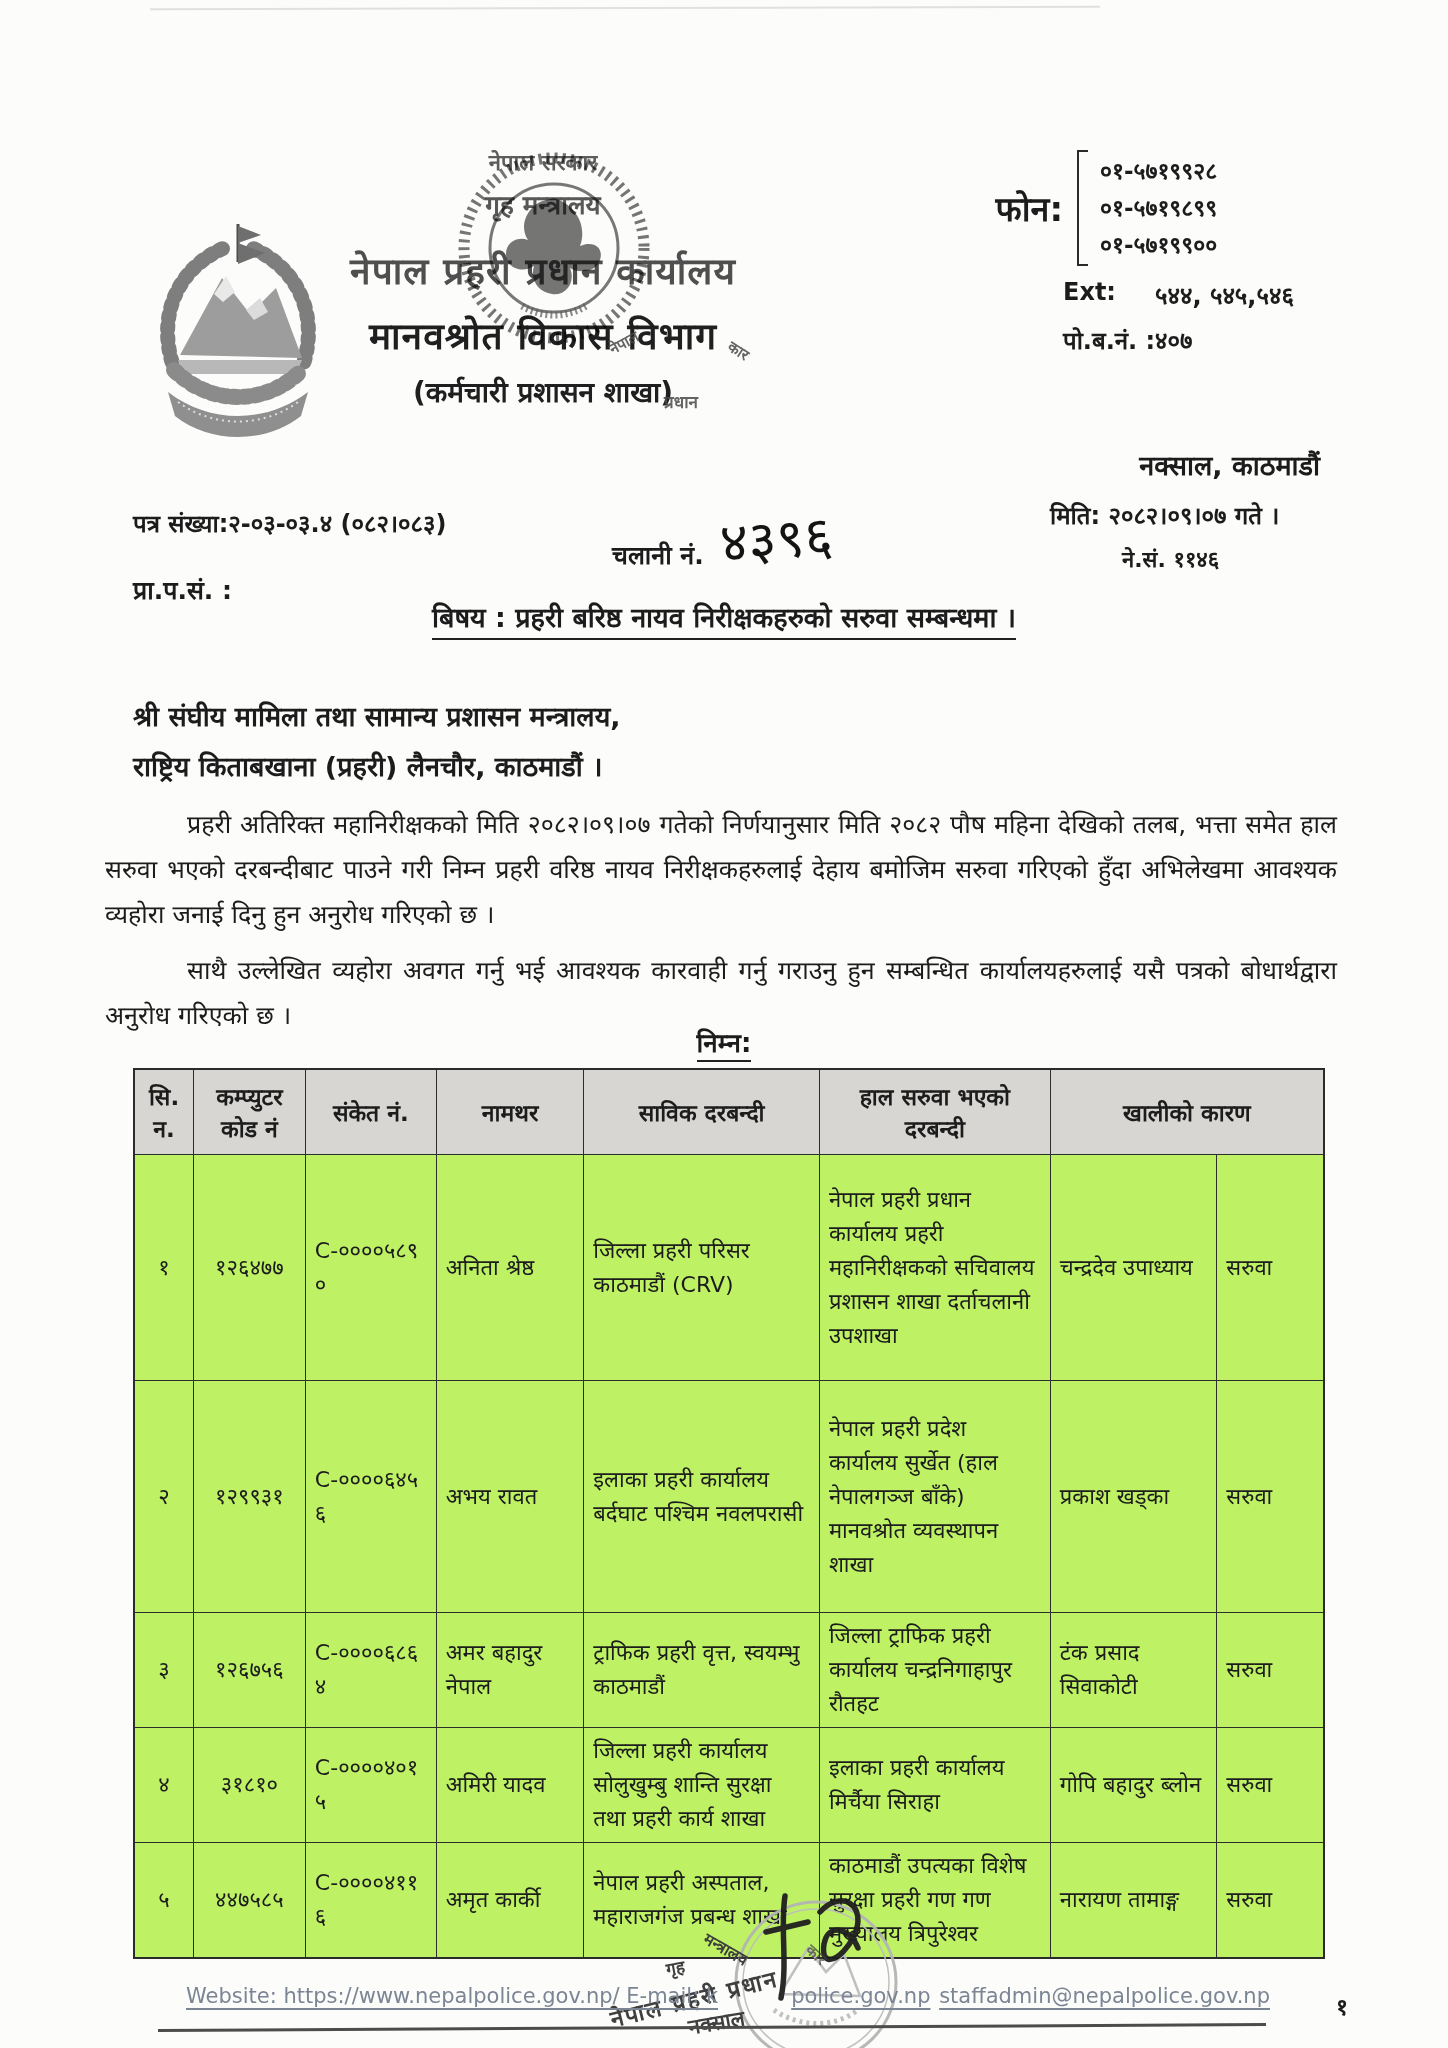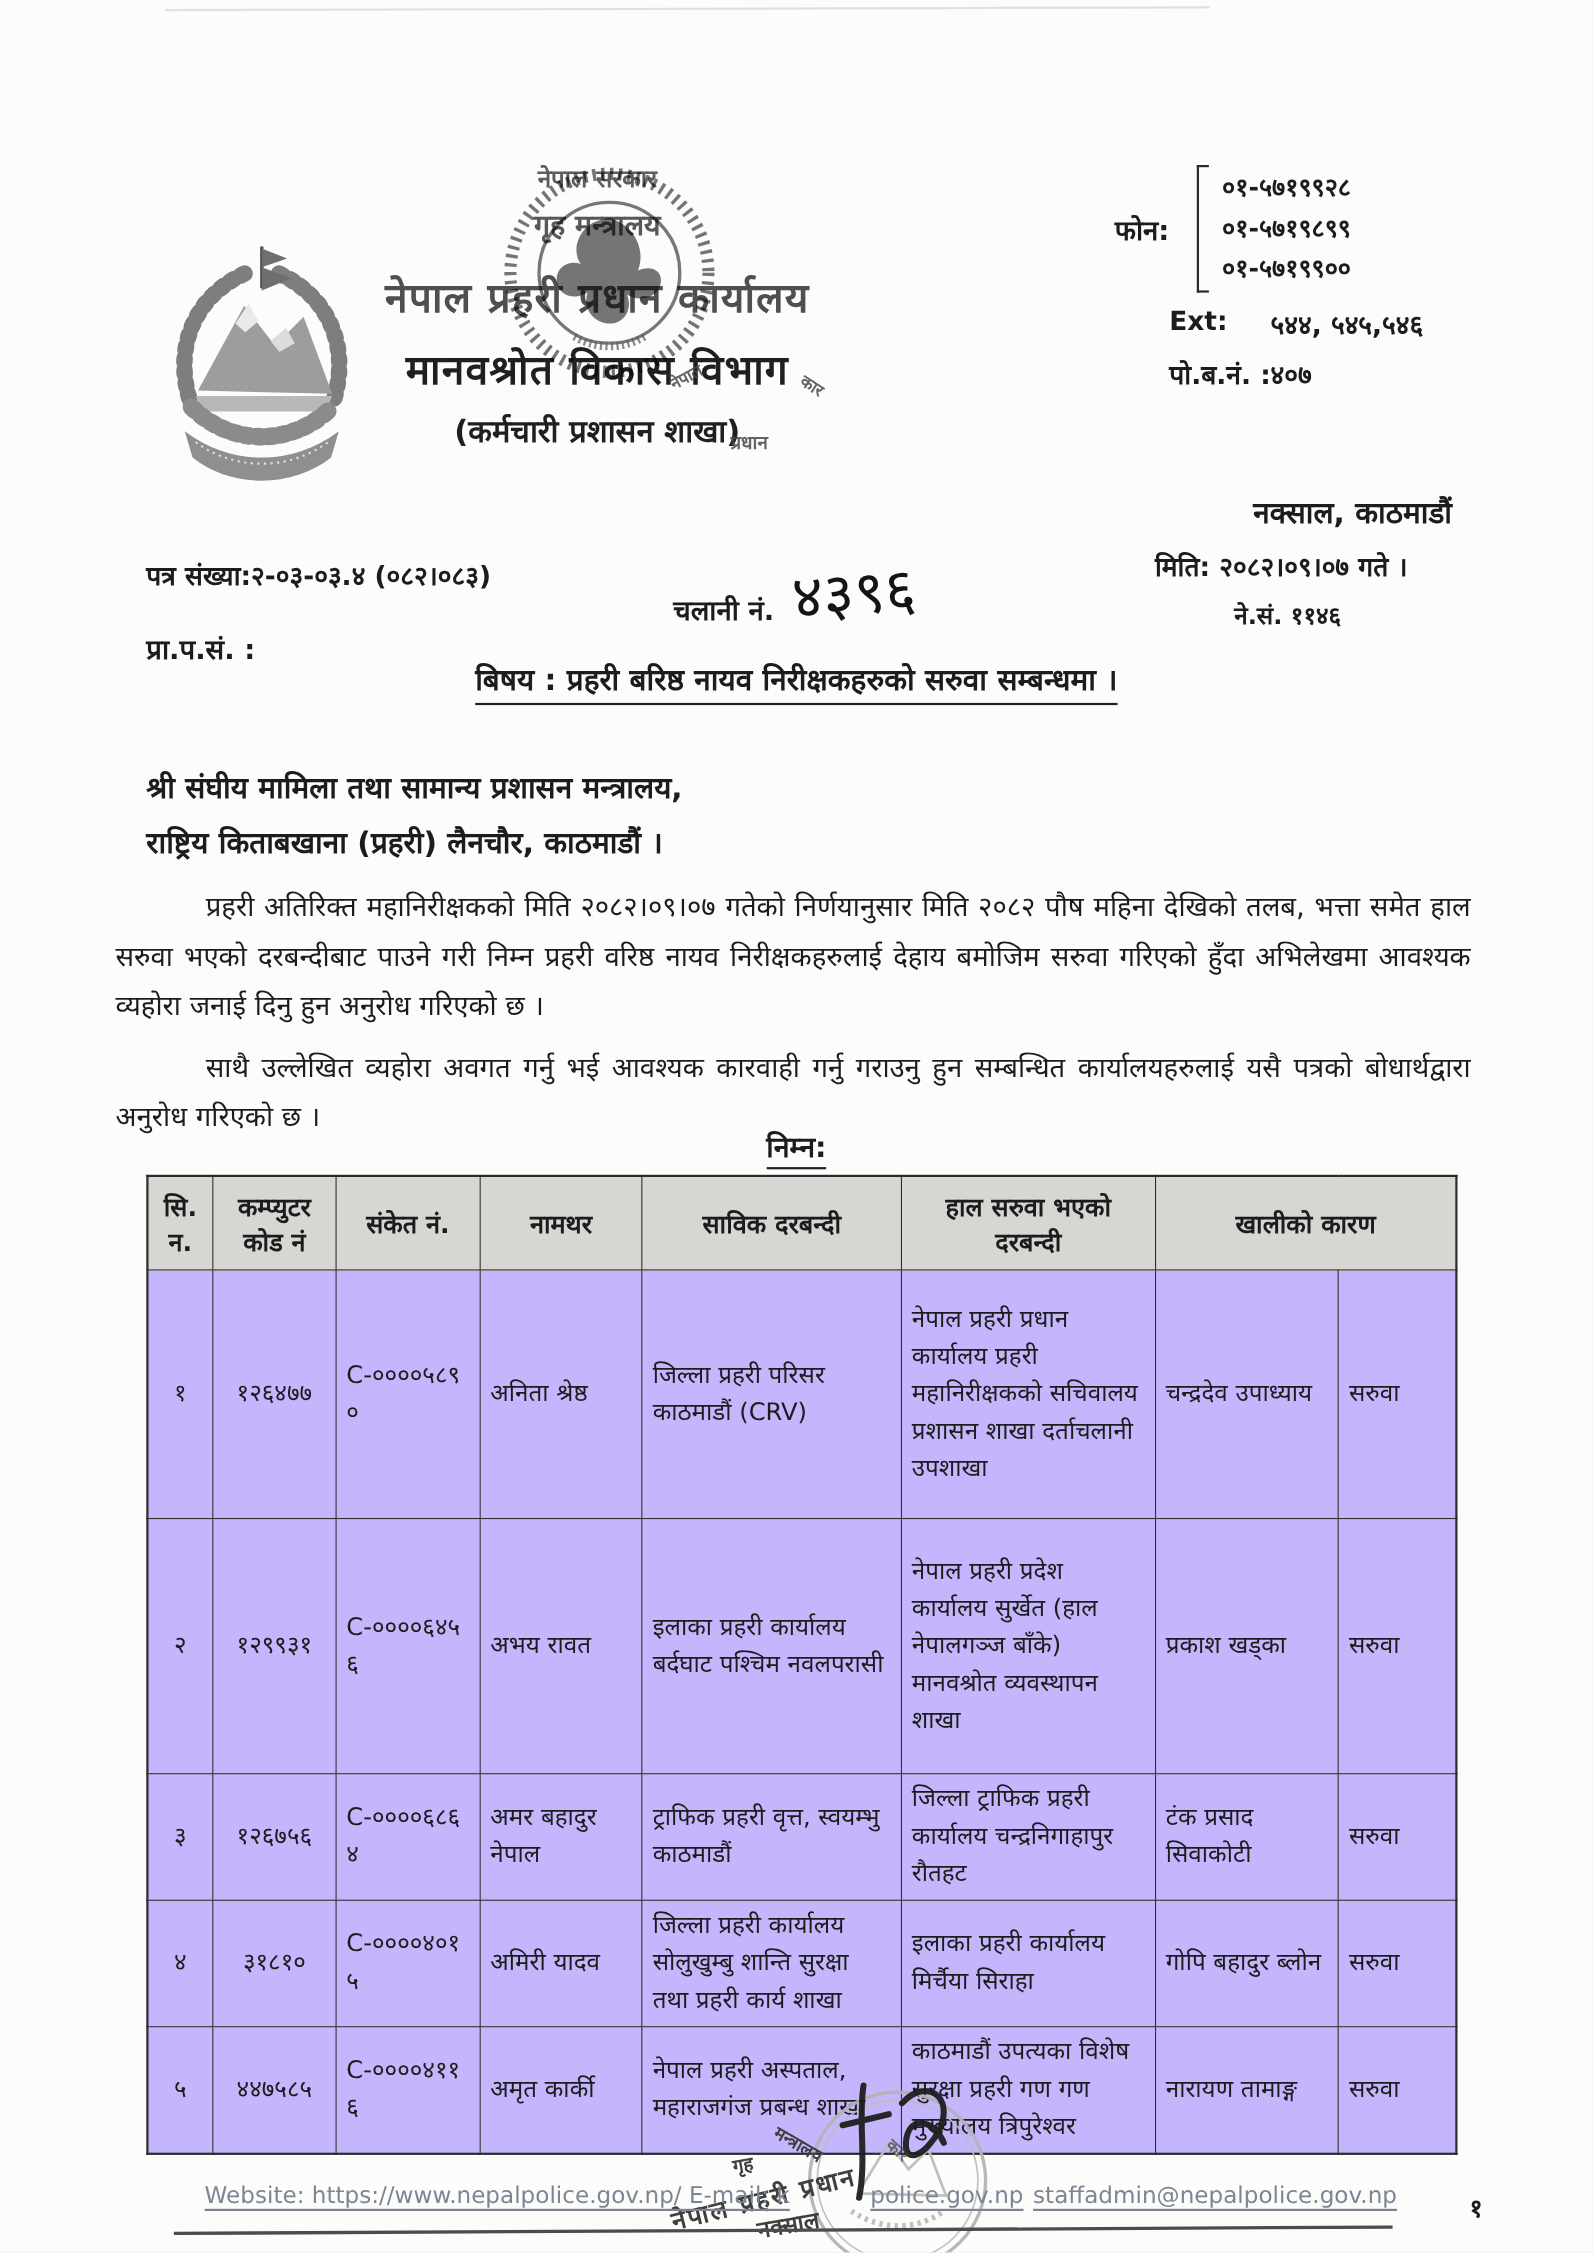--- a/index.html
+++ b/index.html
@@ -21,21 +21,21 @@
   .branch-line{font-size:28px;font-weight:700;color:#1f1f1f;margin-top:12px;}
   
   .top-stamp{left:452px;top:146px;width:205px;height:205px;opacity:.88;mix-blend-mode:multiply;}
   .stamp-frag{position:absolute;color:#4a4a4a;font-size:15px;font-weight:700;opacity:.85;}
   .tf1{left:608px;top:332px;transform:rotate(-28deg);}
   .tf2{left:728px;top:340px;transform:rotate(33deg);}
   .tf3{left:664px;top:390px;font-size:17px;}
   
   .header-right{left:985px;top:150px;width:345px;font-weight:600;}
   .phone-block{display:flex;align-items:center;}
-  .phone-label{font-size:25px;font-weight:700;width:78px;text-align:right;margin-right:25px;}
+  .phone-label{font-size:34px;font-weight:700;width:78px;text-align:right;margin-right:14px;}
   .bracket{width:9px;height:112px;border-left:2px solid #2a2a2a;border-top:2px solid #2a2a2a;border-bottom:2px solid #2a2a2a;margin-right:12px;}
   .phone-numbers{font-size:23px;line-height:37px;font-weight:700;}
   .contact-row{display:flex;margin-top:12px;font-size:24px;font-weight:700;}
   .contact-row .lbl{width:92px;text-align:left;margin-left:78px;white-space:nowrap;}
   .contact-row .val{white-space:nowrap;}
   .location{left:990px;top:446px;width:330px;text-align:right;font-size:27px;font-weight:700;}
   
   .letter-no{left:133px;top:506px;font-size:24px;font-weight:700;}
   .chalani{left:612px;top:506px;font-size:25px;font-weight:700;}
   .chalani-no{display:inline-block;font-size:54px;font-weight:500;transform:rotate(-4deg);margin-left:16px;position:relative;top:-6px;color:#141414;}
@@ -50,21 +50,21 @@
   .para1{top:802px;}
   .para2{top:948px;}
   .nimna-wrap{left:0;top:1024px;width:1448px;text-align:center;}
   .nimna{font-size:26px;font-weight:700;border-bottom:2px solid #222;padding-bottom:2px;}
   
   .tbl-wrap{left:133px;top:1068px;width:1192px;}
   table{border-collapse:collapse;width:100%;table-layout:fixed;}
   th,td{border:1.6px solid #2e2e2e;padding:6px 9px;vertical-align:middle;word-wrap:break-word;}
   table{border:2.5px solid #2b2b2b;}
   thead th{background:#d7d6d3;font-size:23px;font-weight:700;height:72px;text-align:center;}
-  tbody td{font-size:22px;line-height:34px;background:#c4b5fd;}
+  tbody td{font-size:22px;line-height:34px;background:#bef264;}
   tbody tr:nth-child(1){height:226px;}
   tbody tr:nth-child(2){height:232px;}
   tbody tr:nth-child(3){height:112px;}
   tbody tr:nth-child(4){height:112px;}
   tbody tr:nth-child(5){height:96px;}
   .col-sn{text-align:center;}
   .col-computer_code{text-align:center;}
   .col-code_no{text-align:left;}
   .col-reason{text-align:left;}
   

